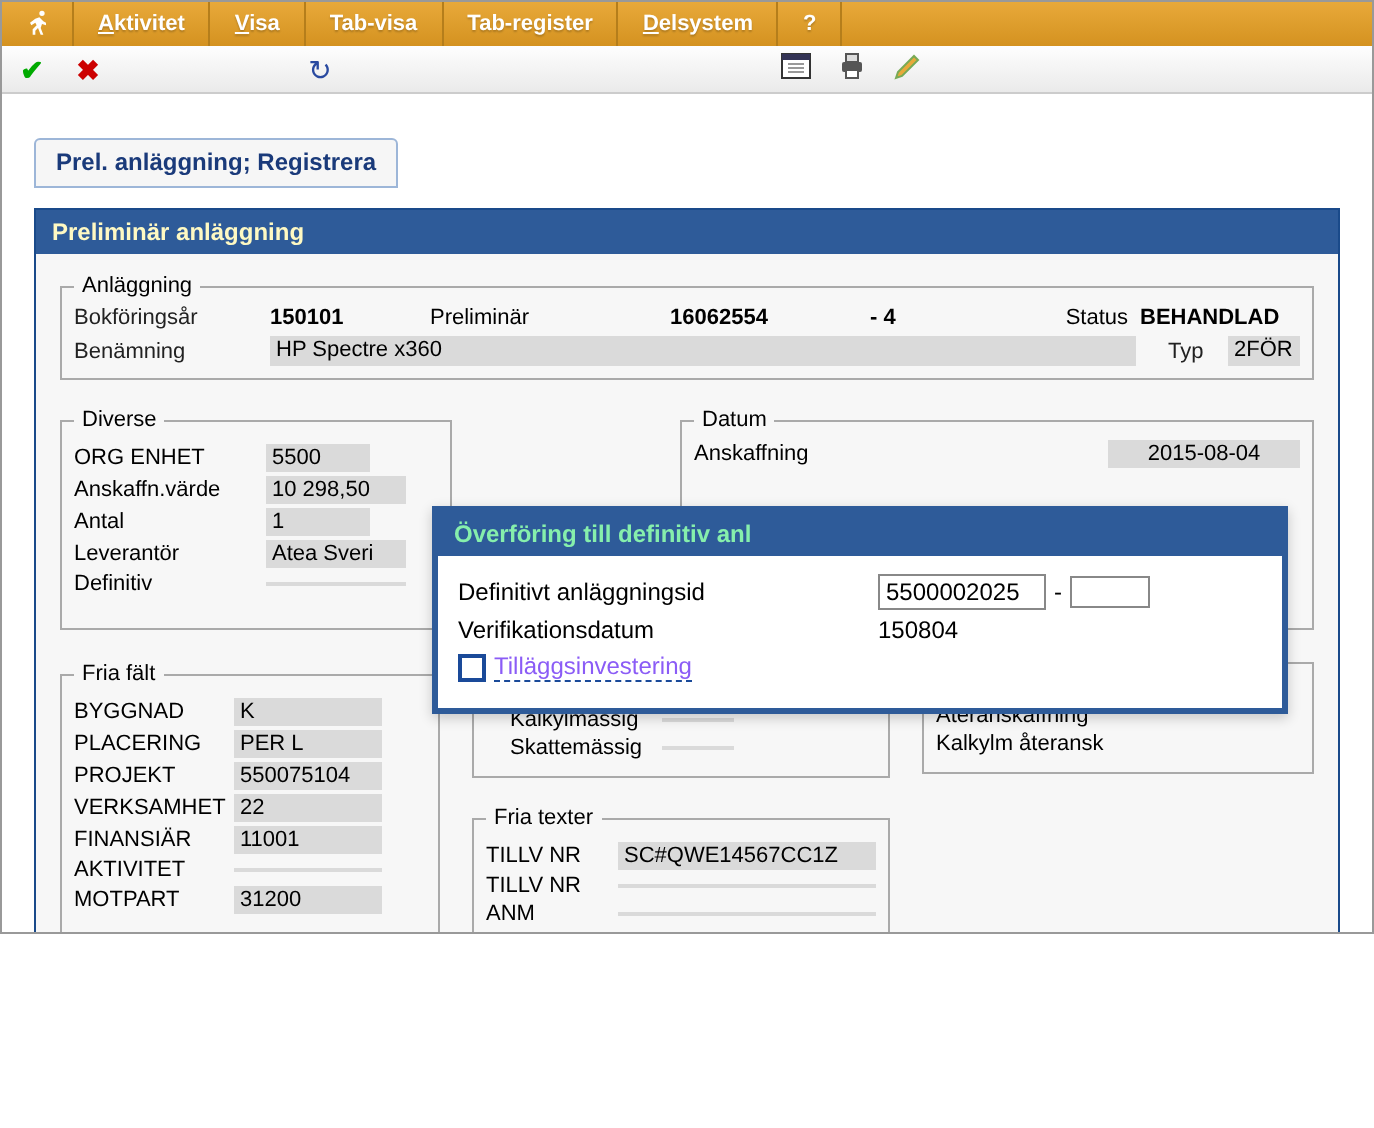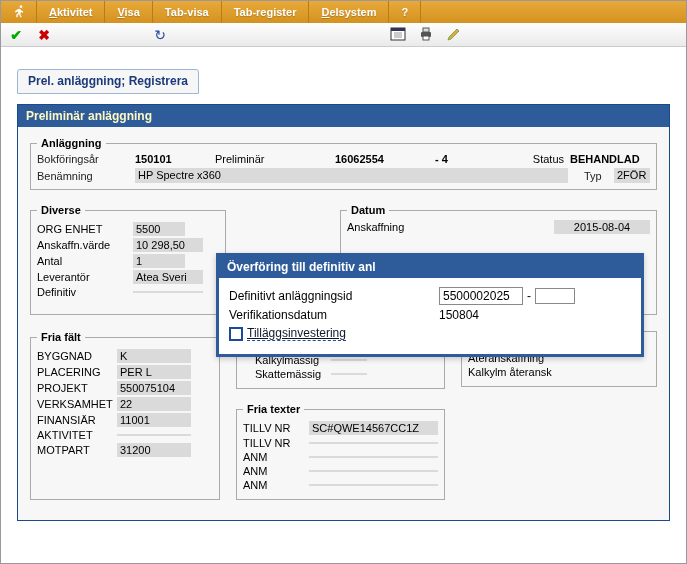--- a/index.html
+++ b/index.html
@@ -1,17 +1,17 @@
 <!DOCTYPE html>
 <html><head>
 <meta charset="utf-8">
 <style>
   * { box-sizing: border-box; margin: 0; padding: 0; }
   body { font-family: Tahoma, Arial, sans-serif; font-size: 11px; background: #fff; color: #000; }
-  .app { width: 687px; height: 564px; position: relative; border: 1px solid #999; overflow: hidden; }
+  .app { width: 687px; height: 467px; position: relative; border: 1px solid #999; overflow: hidden; }
 
   
   .menubar { background: linear-gradient(#E8A93A, #D49220); height: 22px; display: flex; align-items: stretch; color: #fff; font-weight: bold; }
   .menubar .runner { width: 36px; display: flex; align-items: center; justify-content: center; border-right: 1px solid #B57E1B; font-size: 14px; }
   .menubar .menu-item { padding: 0 12px; display: flex; align-items: center; border-right: 1px solid #B57E1B; cursor: pointer; text-shadow: 0 1px 1px rgba(0,0,0,0.2); }
   .menubar .menu-item u { text-decoration: underline; }
 
   
   .toolbar { background: linear-gradient(#fefefe,#eaeaea); height: 24px; border-bottom: 1px solid #ccc; display: flex; align-items: center; padding: 0 6px; gap: 10px; }
   .toolbar .tb-btn { width: 18px; height: 18px; display: flex; align-items: center; justify-content: center; cursor: pointer; }
@@ -23,21 +23,21 @@
   
   .breadcrumb-area { padding: 22px 0 0 16px; }
   .breadcrumb-tab { display: inline-block; background: #f6f6f6; border: 1px solid #9db6d8; border-radius: 3px 3px 0 0; padding: 4px 10px 5px; font-size: 12px; font-weight: bold; color: #1a3a7a; }
 
   
   .panel { margin: 10px 16px 16px; border: 1px solid #1a4a8a; background: #f7f7f7; }
   .panel-title { background: #2e5b99; color: #fef9c3; font-weight: bold; padding: 4px 8px; font-size: 12px; }
   .panel-body { padding: 4px 8px 12px; position: relative; }
 
   fieldset { border: 1px solid #aaa; margin: 6px 4px 8px; padding: 4px 6px 6px; background: #f7f7f7; }
-  fieldset > legend { font-weight: bold; padding: 0 4px; font-size: 11px; }
+  fieldset > legend { font-weight: normal; padding: 0 4px; font-size: 11px; }
   .lbl { color: #222; }
   .val-box { background: #DADADA; padding: 1px 3px; min-height: 15px; display: inline-block; }
 
   
   .anl-fs .top-row { display: flex; align-items: center; gap: 0; }
   .anl-fs .lbl1 { width: 98px; }
   .anl-fs .v-ar { width: 80px; font-weight: bold; }
   .anl-fs .v-prelim { width: 120px; }
   .anl-fs .v-id { width: 100px; font-weight: bold; }
   .anl-fs .v-sub { width: 30px; font-weight: bold; }
@@ -58,29 +58,29 @@
   .kv2 { display:flex; margin:2px 0; align-items:center; }
   .kv2 .k { flex:0 0 88px;padding-left:12px; }
   .kv2 .v { background:#DADADA; flex:0 0 36px; text-align:left; padding:1px 3px; }
 
   .kv3 { display:flex; margin:2px 0; align-items:center; }
   .kv3 .k { flex:0 0 70px; }
   .kv3 .v { background:#DADADA; flex:1; padding:1px 3px; }
 
   
   .modal { position: absolute; left: 215px; top: 252px; width: 428px; border: 3px solid #2e5b99; background: #fff; box-shadow: 0 2px 6px rgba(0,0,0,0.2); z-index: 10; }
-  .modal-title { background: #2e5b99; color: #ffffff; font-weight: bold; padding: 4px 8px; font-size: 12px; }
+  .modal-title { background: #2e5b99; color: #86efac; font-weight: bold; padding: 4px 8px; font-size: 12px; }
   .modal-body { padding: 6px 10px 10px; font-size: 12px; }
   .modal-body .mrow { display: flex; align-items: center; margin: 3px 0; }
   .modal-body .mlbl { flex: 0 0 210px; }
   .modal-body .mval1 { width: 84px; border: 1px solid #888; background:#fff; padding: 1px 3px; font-size: 12px; }
   .modal-body .mdash { padding: 0 4px; }
   .modal-body .mval2 { width: 40px; border: 1px solid #888; background:#fff; padding: 1px 3px; height: 16px;}
   .modal-body .chk { width: 14px; height: 14px; border: 2px solid #1a4a99; display: inline-block; margin-right: 4px; vertical-align: middle; }
-  .modal-body .chk-lbl { color: #0f172a; border-bottom: 1px dashed #1a4a99; cursor: pointer; text-decoration: underline; }
+  .modal-body .chk-lbl { color: #8b5cf6; border-bottom: 1px dashed #1a4a99; cursor: pointer; }
 
   
   .lower { display: flex; gap: 8px; margin-top: 2px; }
   .lower .fs-fria { flex: 0 0 190px; }
   .lower .fs-mid { flex: 1; display:flex; flex-direction:column; }
   .lower .fs-right { flex: 0 0 196px; }
 
   .fs-fria .kv .k { flex: 0 0 80px; }
   .fs-fria .kv .v { flex: 0 0 74px; }
 

